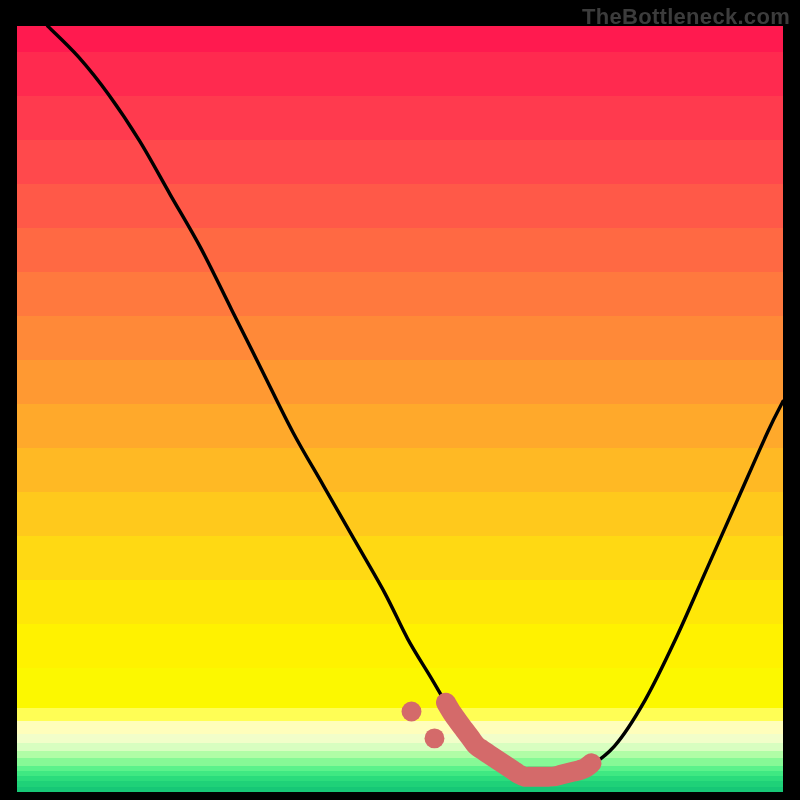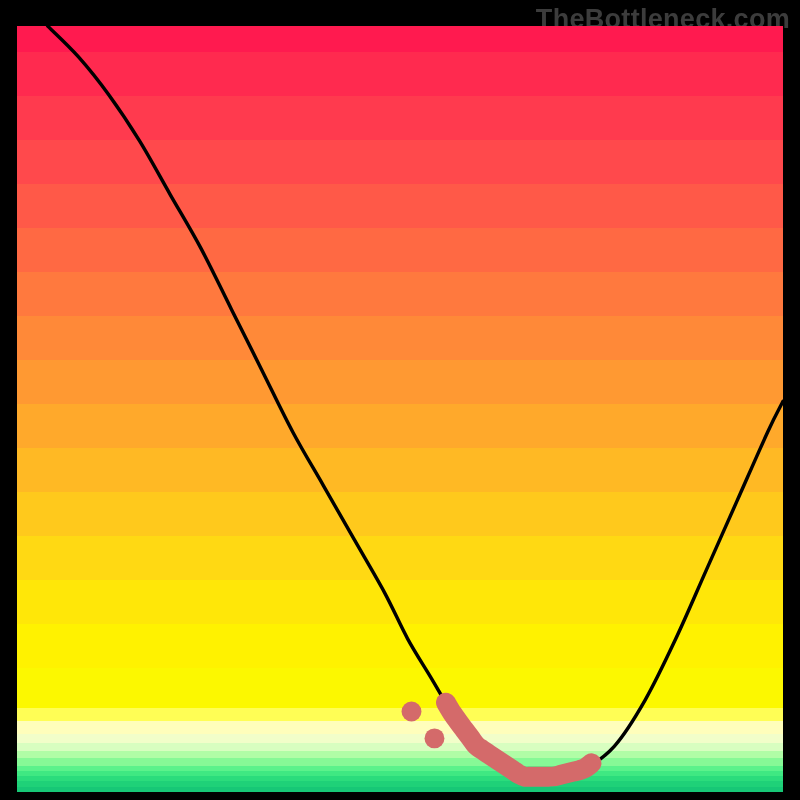--- a/index.html
+++ b/index.html
@@ -15,21 +15,21 @@
     position: relative;
     width: 800px;
     height: 800px;
     background: #000000;
   }
   .watermark {
     position: absolute;
     top: 4px;
     right: 10px;
     color: #3c3c3c;
-    font-size: 27px;
+    font-size: 22px;
     font-weight: 600;
     letter-spacing: 0.3px;
     user-select: none;
   }
   .plot {
     position: absolute;
     left: 17px;
     top: 26px;
     width: 766px;
     height: 766px;

